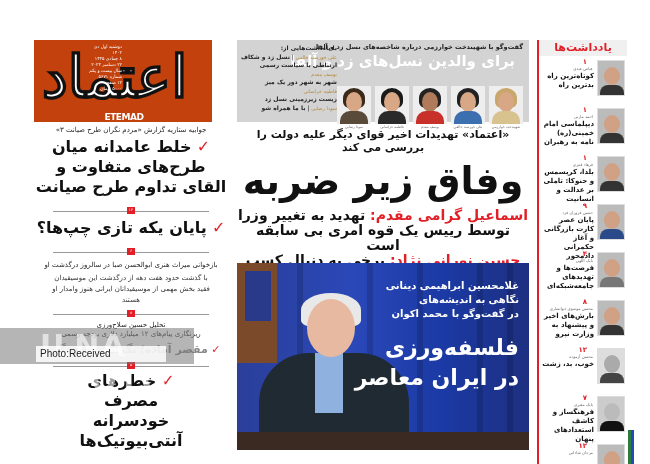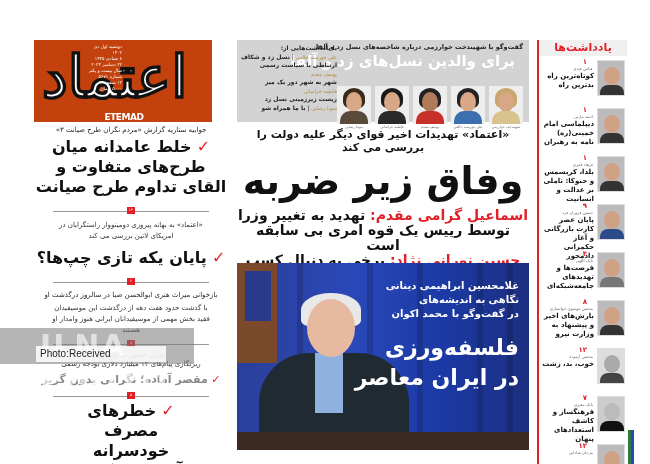--- a/index.html
+++ b/index.html
@@ -92,21 +92,20 @@
   </div>
 </div>
 
 <div class="abs leftcol">
   <div style="margin-top:4px" class="kicker">جوابیه ستاریه گزارش «مردم نگران طرح صیانت ۳»</div>
   <div class="hl-l" style="margin-top:3px"><span class="check">✓ </span><span>خلط عامدانه میان طرح‌های متفاوت و القای تداوم طرح صیانت</span></div>
   <div class="sep" style="margin-top:14px">
       <span class="pg">۱۲</span>
     </div>
 
-  <div class="sub" style="margin-top:8px;padding:0 20px">«اعتماد» به بهانه پیروزی دومینووار راستگرایان در امریکای لاتین بررسی می کند</div>
   <div class="hl-l" style="margin-top:6px"><span class="check">✓ </span><span>پایان یکه تازی چپ‌ها؟</span></div>
   <div class="sep" style="margin-top:14px">
       <span class="pg">۶</span>
     </div>
 
   <div class="kicker" style="margin-top:8px">بازخوانی میراث هنری ابوالحسن صبا در سالروز درگذشت او</div>
   <div class="sub" style="margin-top:4px;padding:0 14px">با گذشت حدود هفت دهه از درگذشت این موسیقیدان فقید بخش مهمی از موسیقیدانان ایرانی هنوز وامدار او هستند</div>
   <div class="sep" style="margin-top:8px">
       <span class="pg">۸</span>
     </div>

